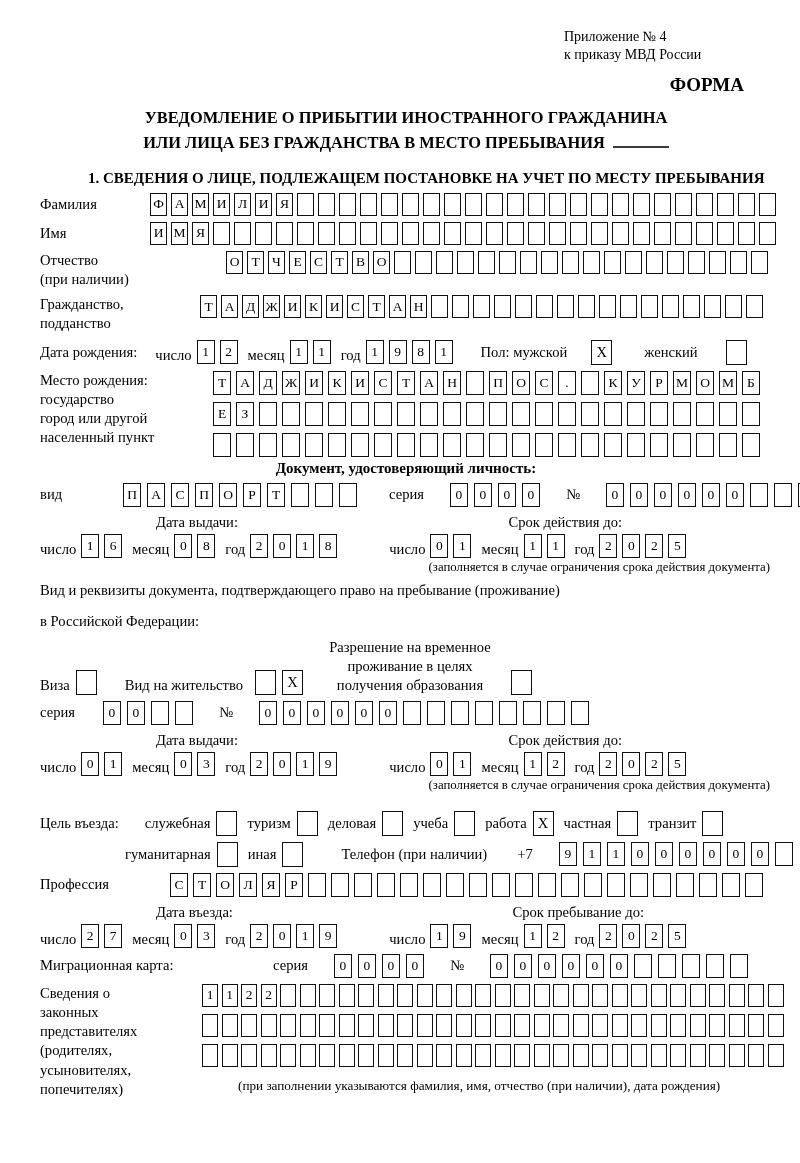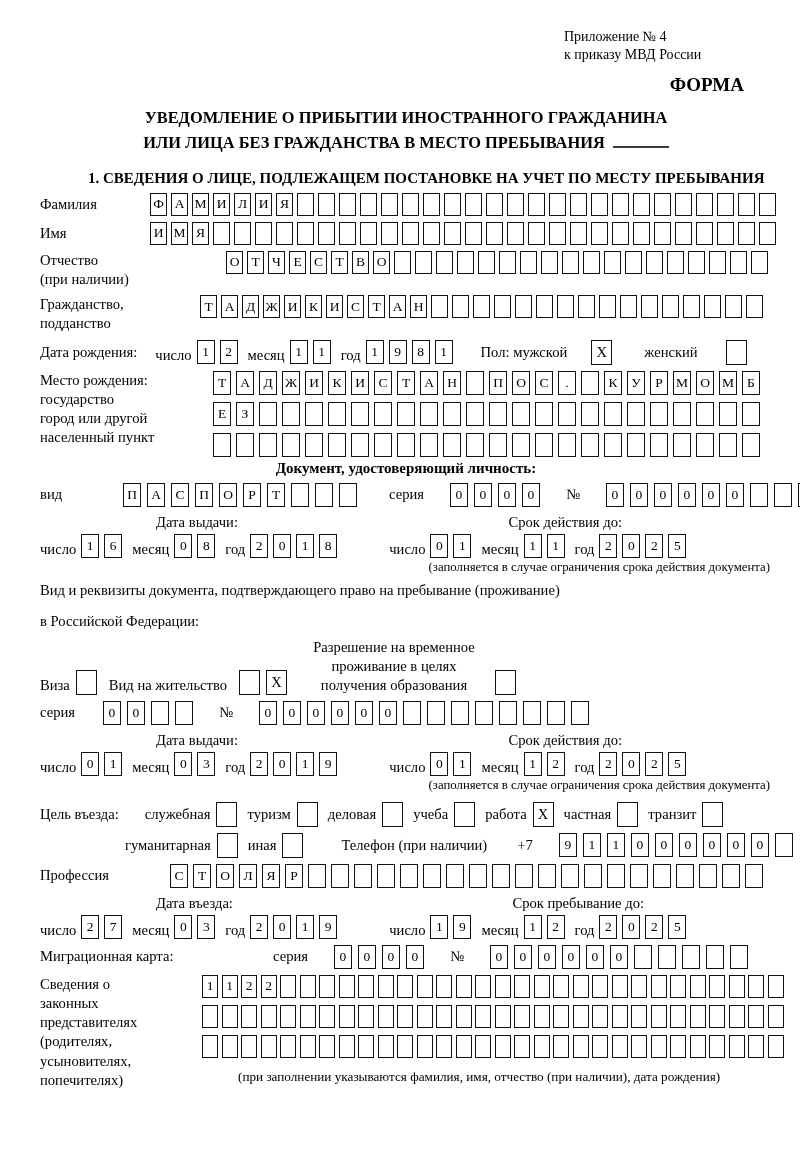--- a/index.html
+++ b/index.html
@@ -37,28 +37,28 @@
   .dhead .h1{margin-left:116px;}
   .dhead .h2{margin-left:auto;margin-right:150px;}
   .dhead.entry .h2{margin-right:128px;}
   .dvals{display:flex;align-items:center;margin-top:3px;}
   .dvals .right{margin-left:52px;}
   .note{font-size:12.8px;text-align:right;margin-top:2px;padding-right:2px;}
   .plain{margin-top:7px;}
   .plain2{margin-top:14px;}
   .visa-row{display:flex;align-items:flex-end;margin-top:8px;line-height:1.3;}
   .optml{text-align:center;flex:0 0 auto;}
-  .vr1{margin-left:12px;} .vb1{margin-left:12px;}
+  .vr1{margin-left:28px;} .vb1{margin-left:12px;}
   .w200{width:200px;margin-left:18px;} .vb2{margin-left:6px;}
   .w190{width:190px;margin-left:12px;} .vb3{margin-left:6px;}
   .vb0{margin-left:6px;}
   .optlbl{margin-left:10px;margin-right:6px;flex:0 0 auto;}
   [data-options]{display:inline-flex;align-items:center;}
   [data-options] .optlbl:first-child{margin-left:0;}
-  .purpose-row{margin-top:9px;}
+  .purpose-row{margin-top:18px;}
   .hum-row{margin-left:85px;margin-top:6px;}
   .phone-lbl{margin-left:20px;}
   .phone-prefix{margin:0 8px 0 12px;}
   .mig-series-lbl{margin-right:8px;}
   .numlbl{margin:0 8px;}
   .serlbl{margin:0 8px 0 14px;}
   .gnote{font-size:13.2px;margin-top:4px;margin-left:140px;}
 </style>
 </head>
 <body>

